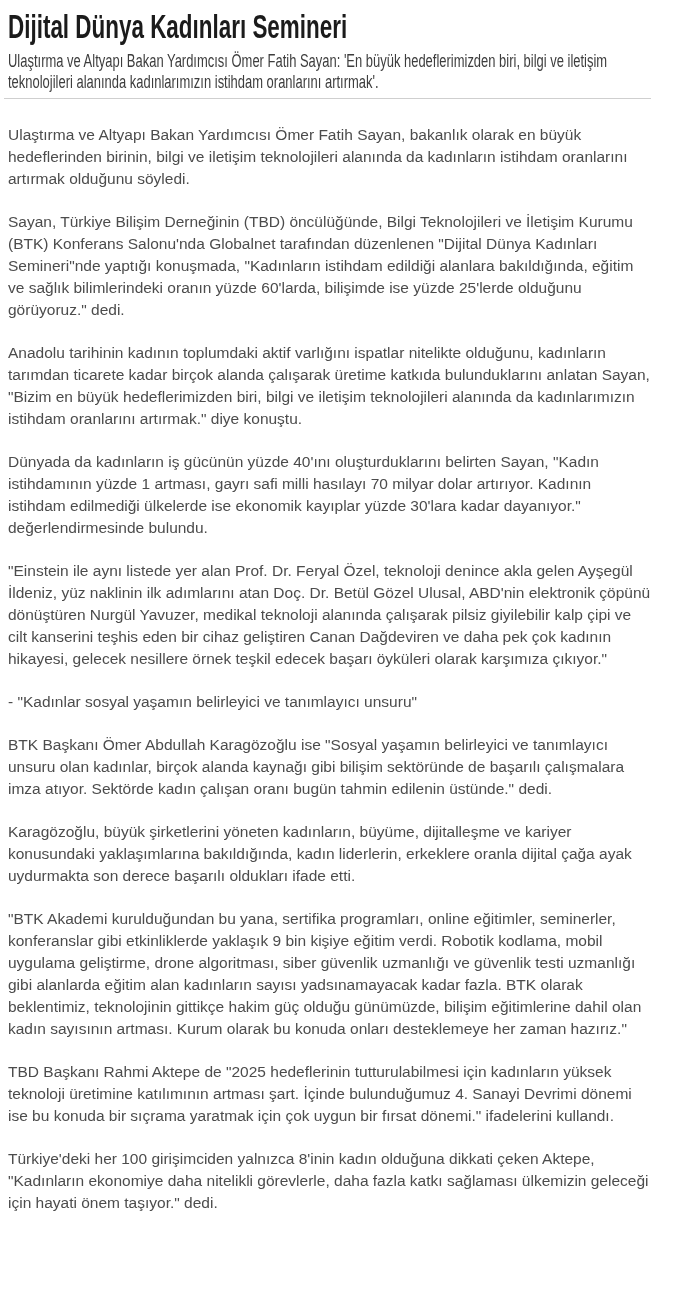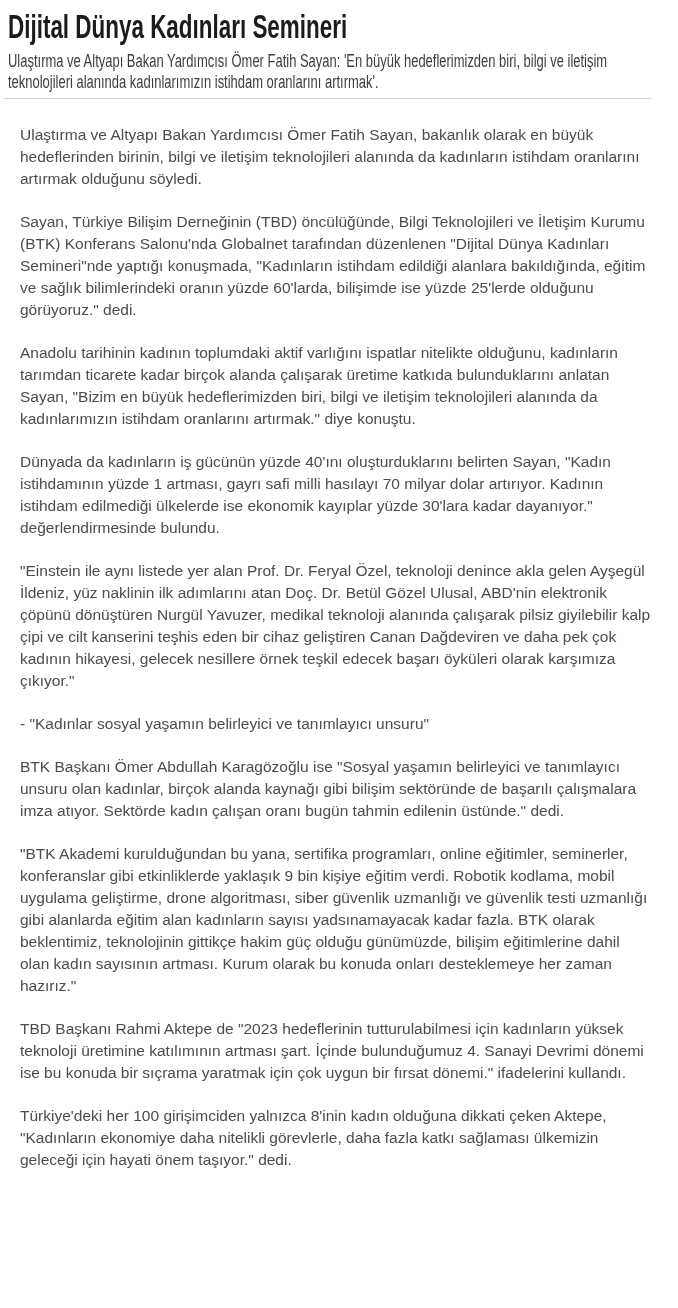--- a/index.html
+++ b/index.html
@@ -40,21 +40,21 @@
     border-bottom: 1px solid #cfcfcf;
     margin: 5px 0 0 -4px;
   }
   .article-body {
     margin-top: 25px;
     font-size: 15.5px;
     line-height: 22px;
     color: #4c4c4c;
   }
   .article-body p {
-    margin: 0 0 21px 12px;
+    margin: 0 0 21px 0;
   }
 </style>
 </head>
 <body>
 
 <div class="page">
 
   <header>
     <h1 class="headline">Dijital Dünya Kadınları Semineri</h1>
     <p class="subtitle">Ulaştırma ve Altyapı Bakan Yardımcısı Ömer Fatih Sayan: 'En büyük hedeflerimizden biri, bilgi ve iletişim teknolojileri alanında kadınlarımızın istihdam oranlarını artırmak'.</p>
@@ -63,18 +63,19 @@
   <div class="divider"></div>
 
   <article class="article-body">
       <p>Ulaştırma ve Altyapı Bakan Yardımcısı Ömer Fatih Sayan, bakanlık olarak en büyük hedeflerinden birinin, bilgi ve iletişim teknolojileri alanında da kadınların istihdam oranlarını artırmak olduğunu söyledi.</p>
       <p>Sayan, Türkiye Bilişim Derneğinin (TBD) öncülüğünde, Bilgi Teknolojileri ve İletişim Kurumu (BTK) Konferans Salonu'nda Globalnet tarafından düzenlenen "Dijital Dünya Kadınları Semineri"nde yaptığı konuşmada, "Kadınların istihdam edildiği alanlara bakıldığında, eğitim ve sağlık bilimlerindeki oranın yüzde 60'larda, bilişimde ise yüzde 25'lerde olduğunu görüyoruz." dedi.</p>
       <p>Anadolu tarihinin kadının toplumdaki aktif varlığını ispatlar nitelikte olduğunu, kadınların tarımdan ticarete kadar birçok alanda çalışarak üretime katkıda bulunduklarını anlatan Sayan, "Bizim en büyük hedeflerimizden biri, bilgi ve iletişim teknolojileri alanında da kadınlarımızın istihdam oranlarını artırmak." diye konuştu.</p>
       <p>Dünyada da kadınların iş gücünün yüzde 40'ını oluşturduklarını belirten Sayan, "Kadın istihdamının yüzde 1 artması, gayrı safi milli hasılayı 70 milyar dolar artırıyor. Kadının istihdam edilmediği ülkelerde ise ekonomik kayıplar yüzde 30'lara kadar dayanıyor." değerlendirmesinde bulundu.</p>
       <p>"Einstein ile aynı listede yer alan Prof. Dr. Feryal Özel, teknoloji denince akla gelen Ayşegül İldeniz, yüz naklinin ilk adımlarını atan Doç. Dr. Betül Gözel Ulusal, ABD'nin elektronik çöpünü dönüştüren Nurgül Yavuzer, medikal teknoloji alanında çalışarak pilsiz giyilebilir kalp çipi ve cilt kanserini teşhis eden bir cihaz geliştiren Canan Dağdeviren ve daha pek çok kadının hikayesi, gelecek nesillere örnek teşkil edecek başarı öyküleri olarak karşımıza çıkıyor."</p>
       <p>- "Kadınlar sosyal yaşamın belirleyici ve tanımlayıcı unsuru"</p>
       <p>BTK Başkanı Ömer Abdullah Karagözoğlu ise "Sosyal yaşamın belirleyici ve tanımlayıcı unsuru olan kadınlar, birçok alanda kaynağı gibi bilişim sektöründe de başarılı çalışmalara imza atıyor. Sektörde kadın çalışan oranı bugün tahmin edilenin üstünde." dedi.</p>
+      <p>Karagözoğlu, büyük şirketlerini yöneten kadınların, büyüme, dijitalleşme ve kariyer konusundaki yaklaşımlarına bakıldığında, kadın liderlerin, erkeklere oranla dijital çağa ayak uydurmakta son derece başarılı oldukları ifade etti.</p>
       <p>"BTK Akademi kurulduğundan bu yana, sertifika programları, online eğitimler, seminerler, konferanslar gibi etkinliklerde yaklaşık 9 bin kişiye eğitim verdi. Robotik kodlama, mobil uygulama geliştirme, drone algoritması, siber güvenlik uzmanlığı ve güvenlik testi uzmanlığı gibi alanlarda eğitim alan kadınların sayısı yadsınamayacak kadar fazla. BTK olarak beklentimiz, teknolojinin gittikçe hakim güç olduğu günümüzde, bilişim eğitimlerine dahil olan kadın sayısının artması. Kurum olarak bu konuda onları desteklemeye her zaman hazırız."</p>
-      <p>TBD Başkanı Rahmi Aktepe de "2023 hedeflerinin tutturulabilmesi için kadınların yüksek teknoloji üretimine katılımının artması şart. İçinde bulunduğumuz 4. Sanayi Devrimi dönemi ise bu konuda bir sıçrama yaratmak için çok uygun bir fırsat dönemi." ifadelerini kullandı.</p>
+      <p>TBD Başkanı Rahmi Aktepe de "2025 hedeflerinin tutturulabilmesi için kadınların yüksek teknoloji üretimine katılımının artması şart. İçinde bulunduğumuz 4. Sanayi Devrimi dönemi ise bu konuda bir sıçrama yaratmak için çok uygun bir fırsat dönemi." ifadelerini kullandı.</p>
       <p>Türkiye'deki her 100 girişimciden yalnızca 8'inin kadın olduğuna dikkati çeken Aktepe, "Kadınların ekonomiye daha nitelikli görevlerle, daha fazla katkı sağlaması ülkemizin geleceği için hayati önem taşıyor." dedi.</p>
     </article>
 
 </div>
 
 </body></html>

